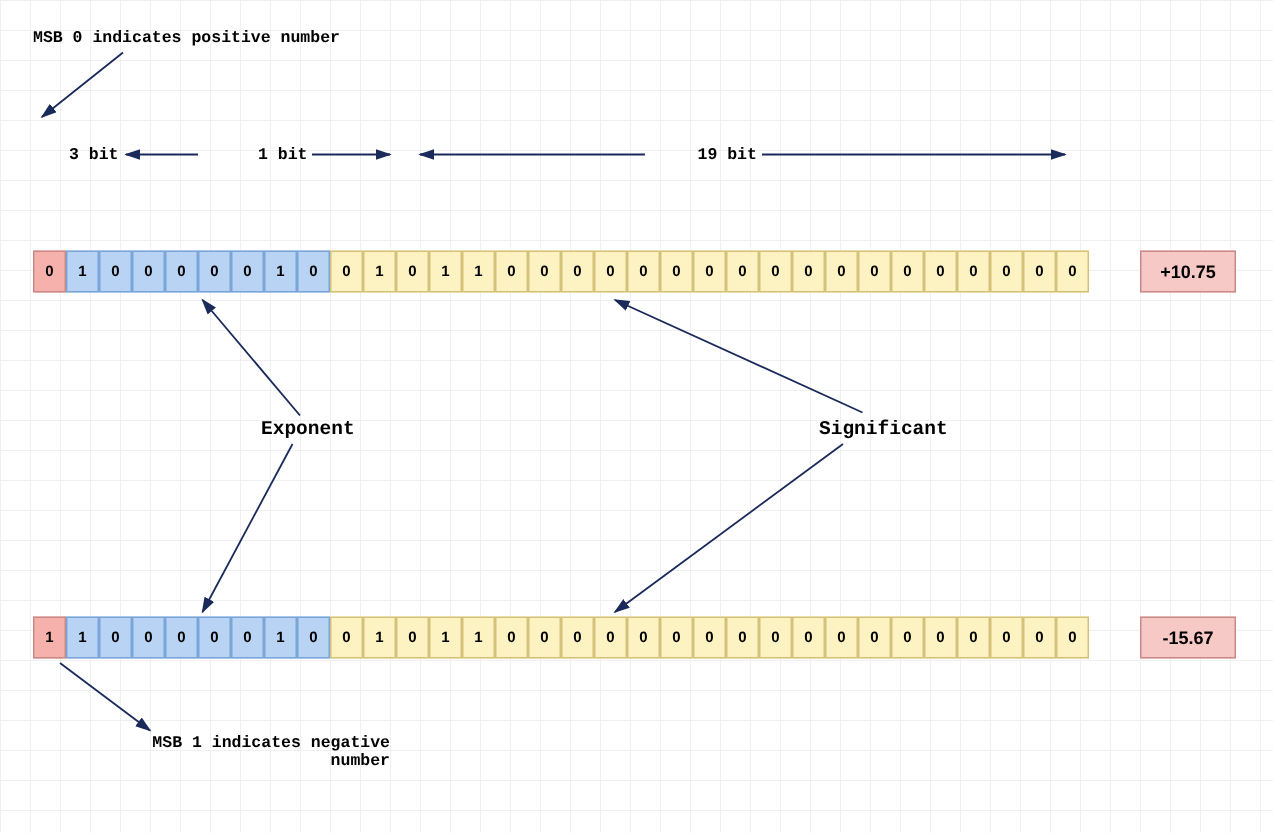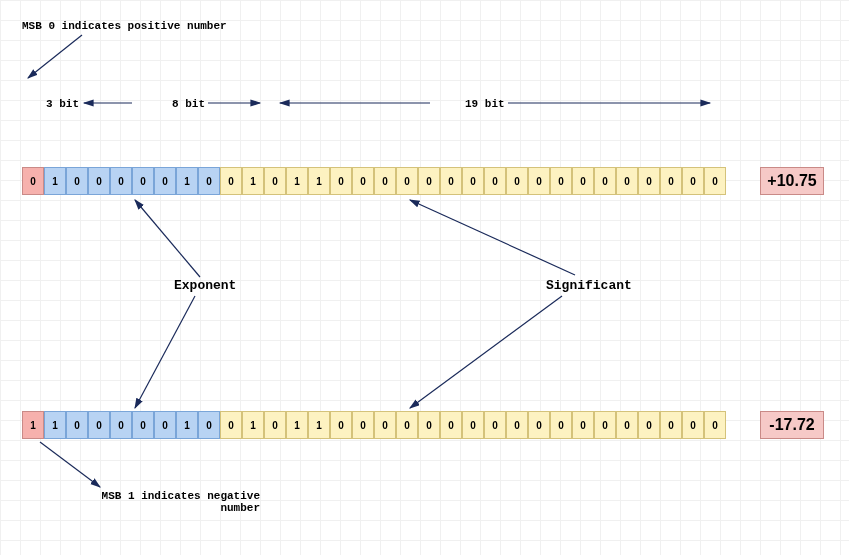--- a/index.html
+++ b/index.html
@@ -47,38 +47,38 @@
   .bit.sig  { background: #fdf2c1; border-color:#d4c27a; }
   .result {
     position: absolute;
     width: 64px;
     height: 28px;
     border: 1px solid #c98a87;
     background: #f6c9c7;
     display: flex;
     align-items: center;
     justify-content: center;
-    font-size: 16px;
+    font-size: 12px;
     font-weight: bold;
     box-sizing: border-box;
   }
   svg.overlay {
     position: absolute;
     top: 0; left: 0;
     width: 849px; height: 555px;
     pointer-events: none;
   }
 </style>
 </head>
 <body>
 
 <div class="label" style="left:22px; top:20px;">MSB 0 indicates positive number</div>
 
 <div class="label" style="left:46px; top:98px;">3 bit</div>
-<div class="label" style="left:172px; top:98px;">8 bit</div>
+<div class="label" style="left:172px; top:98px;">1 bit</div>
 <div class="label" style="left:465px; top:98px;">19 bit</div>
 
 <div class="label label-big" style="left:148px; top:278px;">Exponent</div>
 <div class="label label-big" style="left:520px; top:278px;">Significant</div>
 
 <div class="label" style="left:80px; top:490px; width:180px; text-align:right;">MSB 1 indicates negative number</div>
 
 <div class="bit-row" id="row1" style="left: 22px; top: 167px;">
     <div class="bit sign">0</div>
     <div class="bit exp">1</div>
@@ -142,21 +142,21 @@
     <div class="bit sig">0</div>
     <div class="bit sig">0</div>
     <div class="bit sig">0</div>
     <div class="bit sig">0</div>
     <div class="bit sig">0</div>
     <div class="bit sig">0</div>
     <div class="bit sig">0</div>
     <div class="bit sig">0</div>
     <div class="bit sig">0</div>
   </div>
-<div class="result" id="res2" style="left: 760px; top: 411px;">-17.72</div>
+<div class="result" id="res2" style="left: 760px; top: 411px;">-15.67</div>
 
 <svg class="overlay">
   <defs>
     <marker id="arrow" markerWidth="10" markerHeight="10" refX="8" refY="3" orient="auto" markerUnits="strokeWidth">
       <path d="M0,0 L0,6 L9,3 z" fill="#1a2a5a"></path>
     </marker>
     <marker id="arrow2" markerWidth="10" markerHeight="10" refX="8" refY="3" orient="auto" markerUnits="strokeWidth">
       <path d="M0,0 L0,6 L9,3 z" fill="#1a2a5a"></path>
     </marker>
   </defs>

